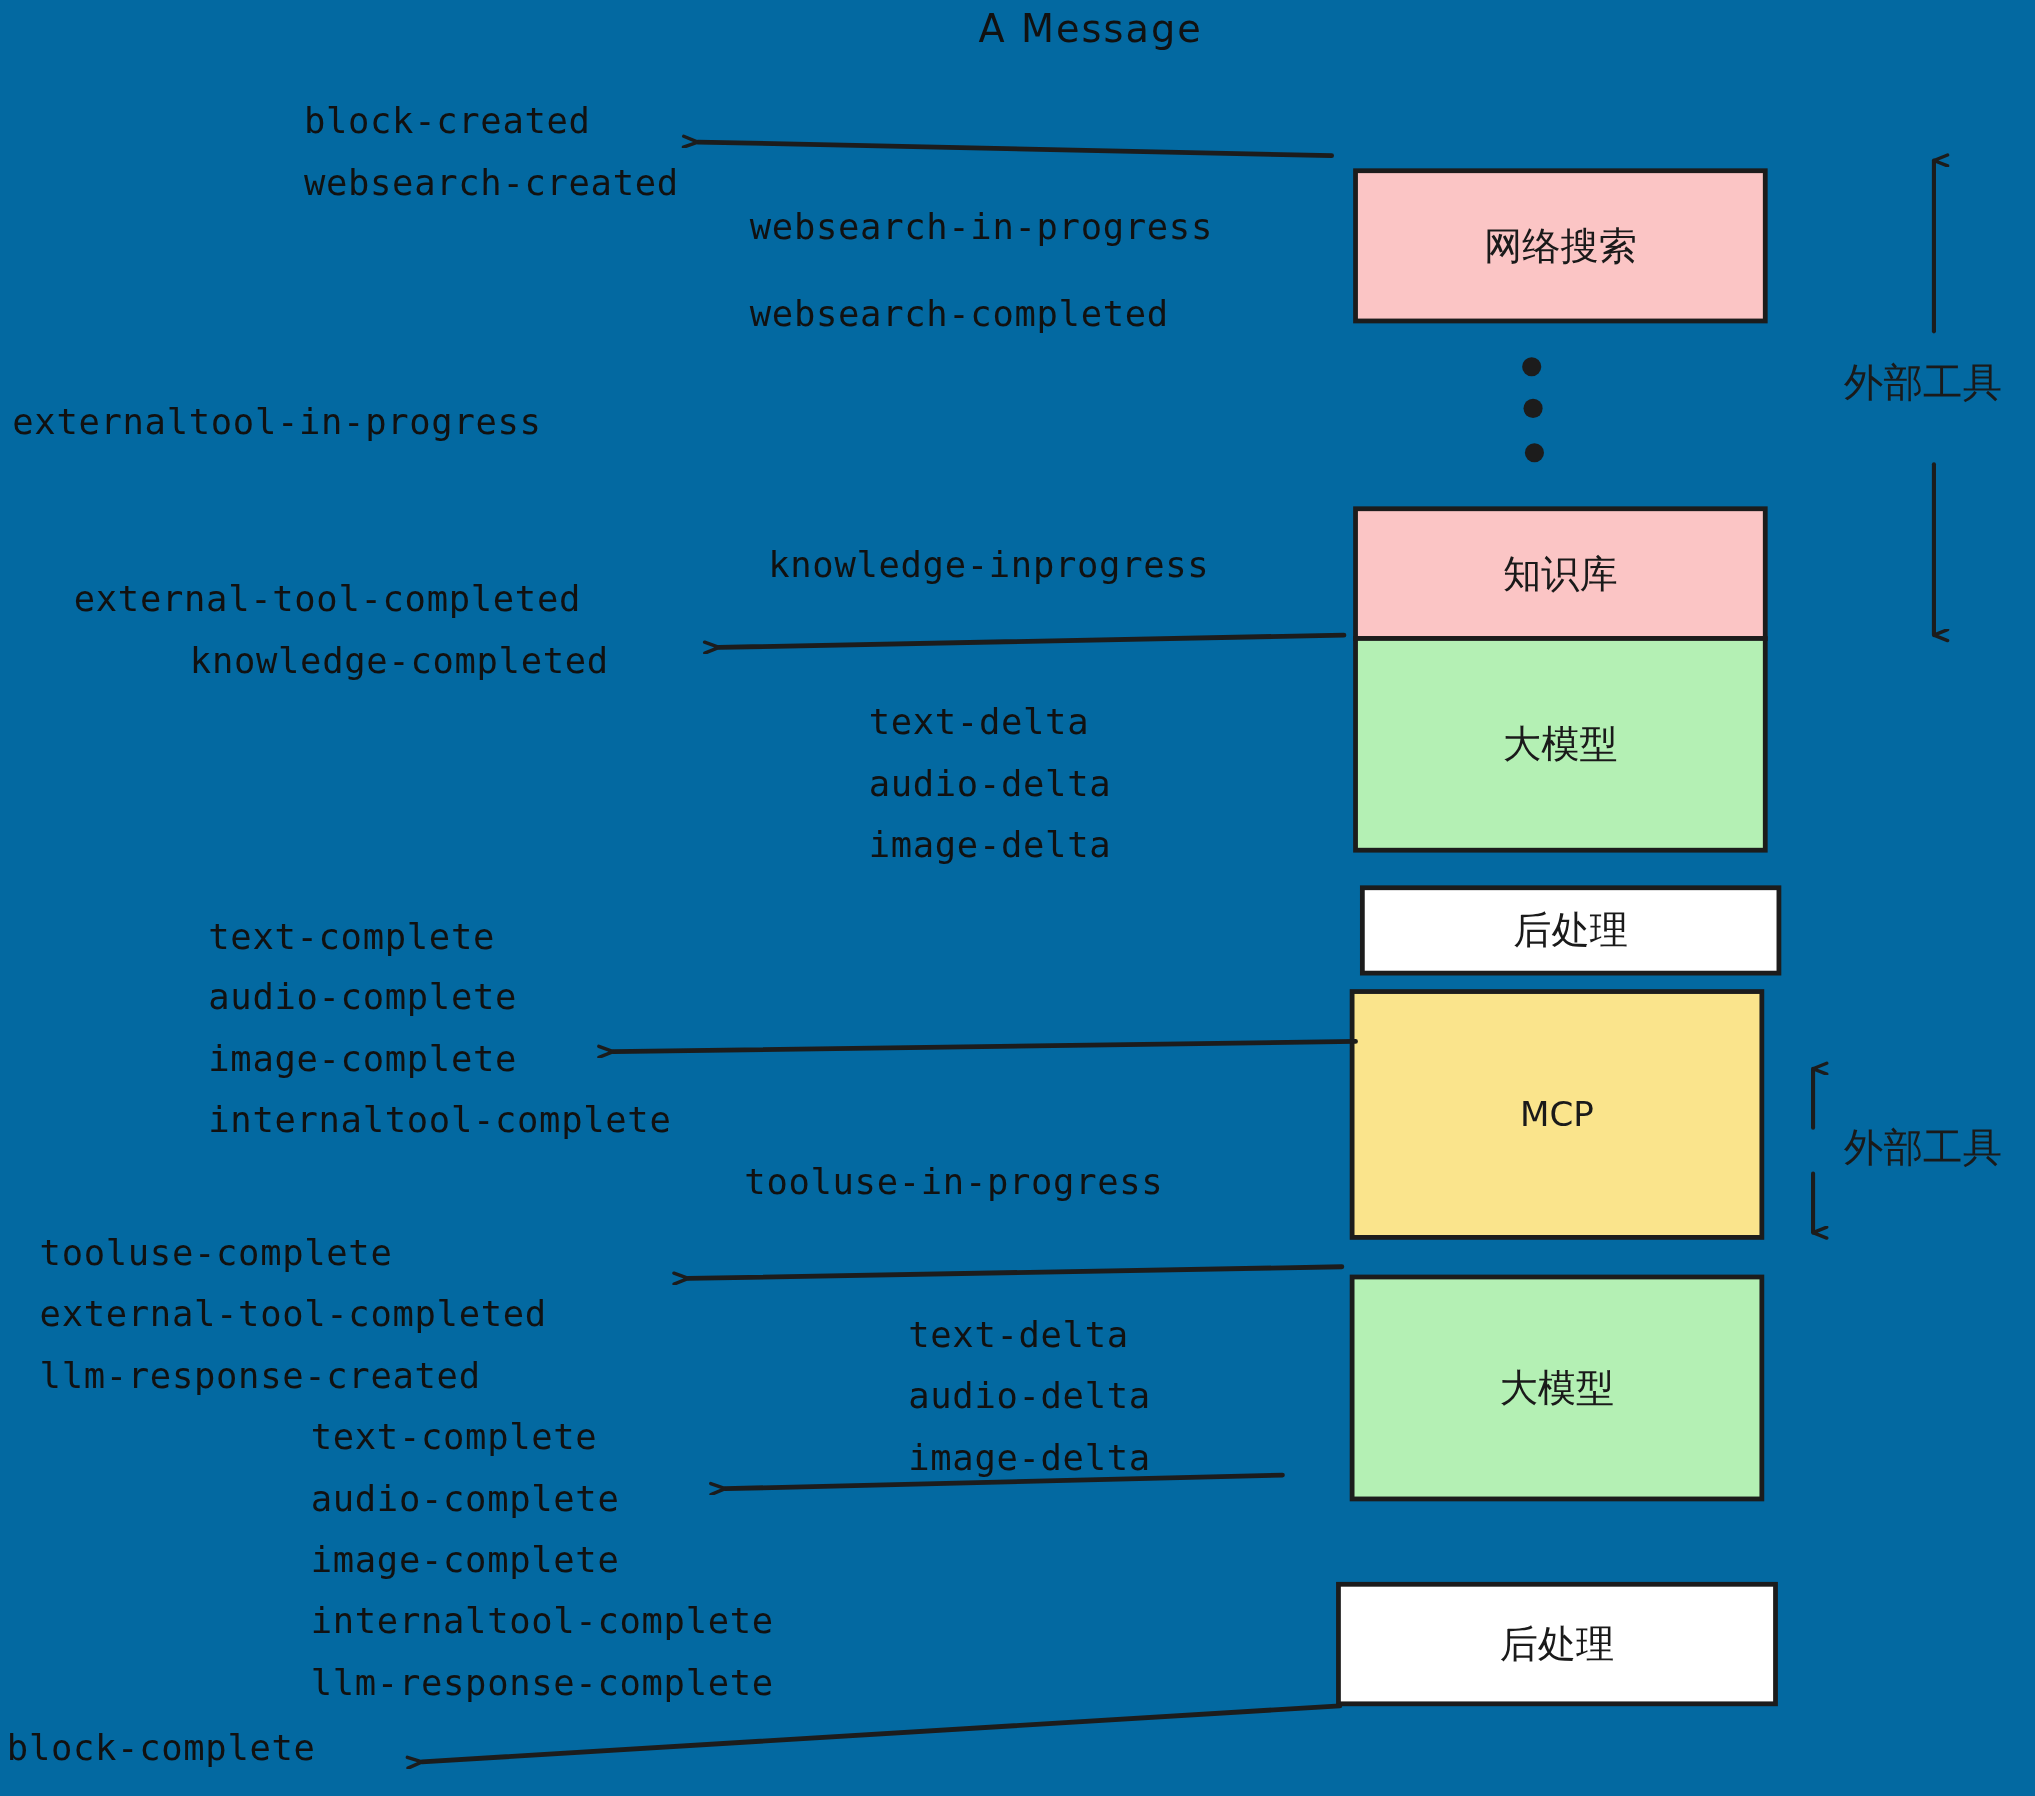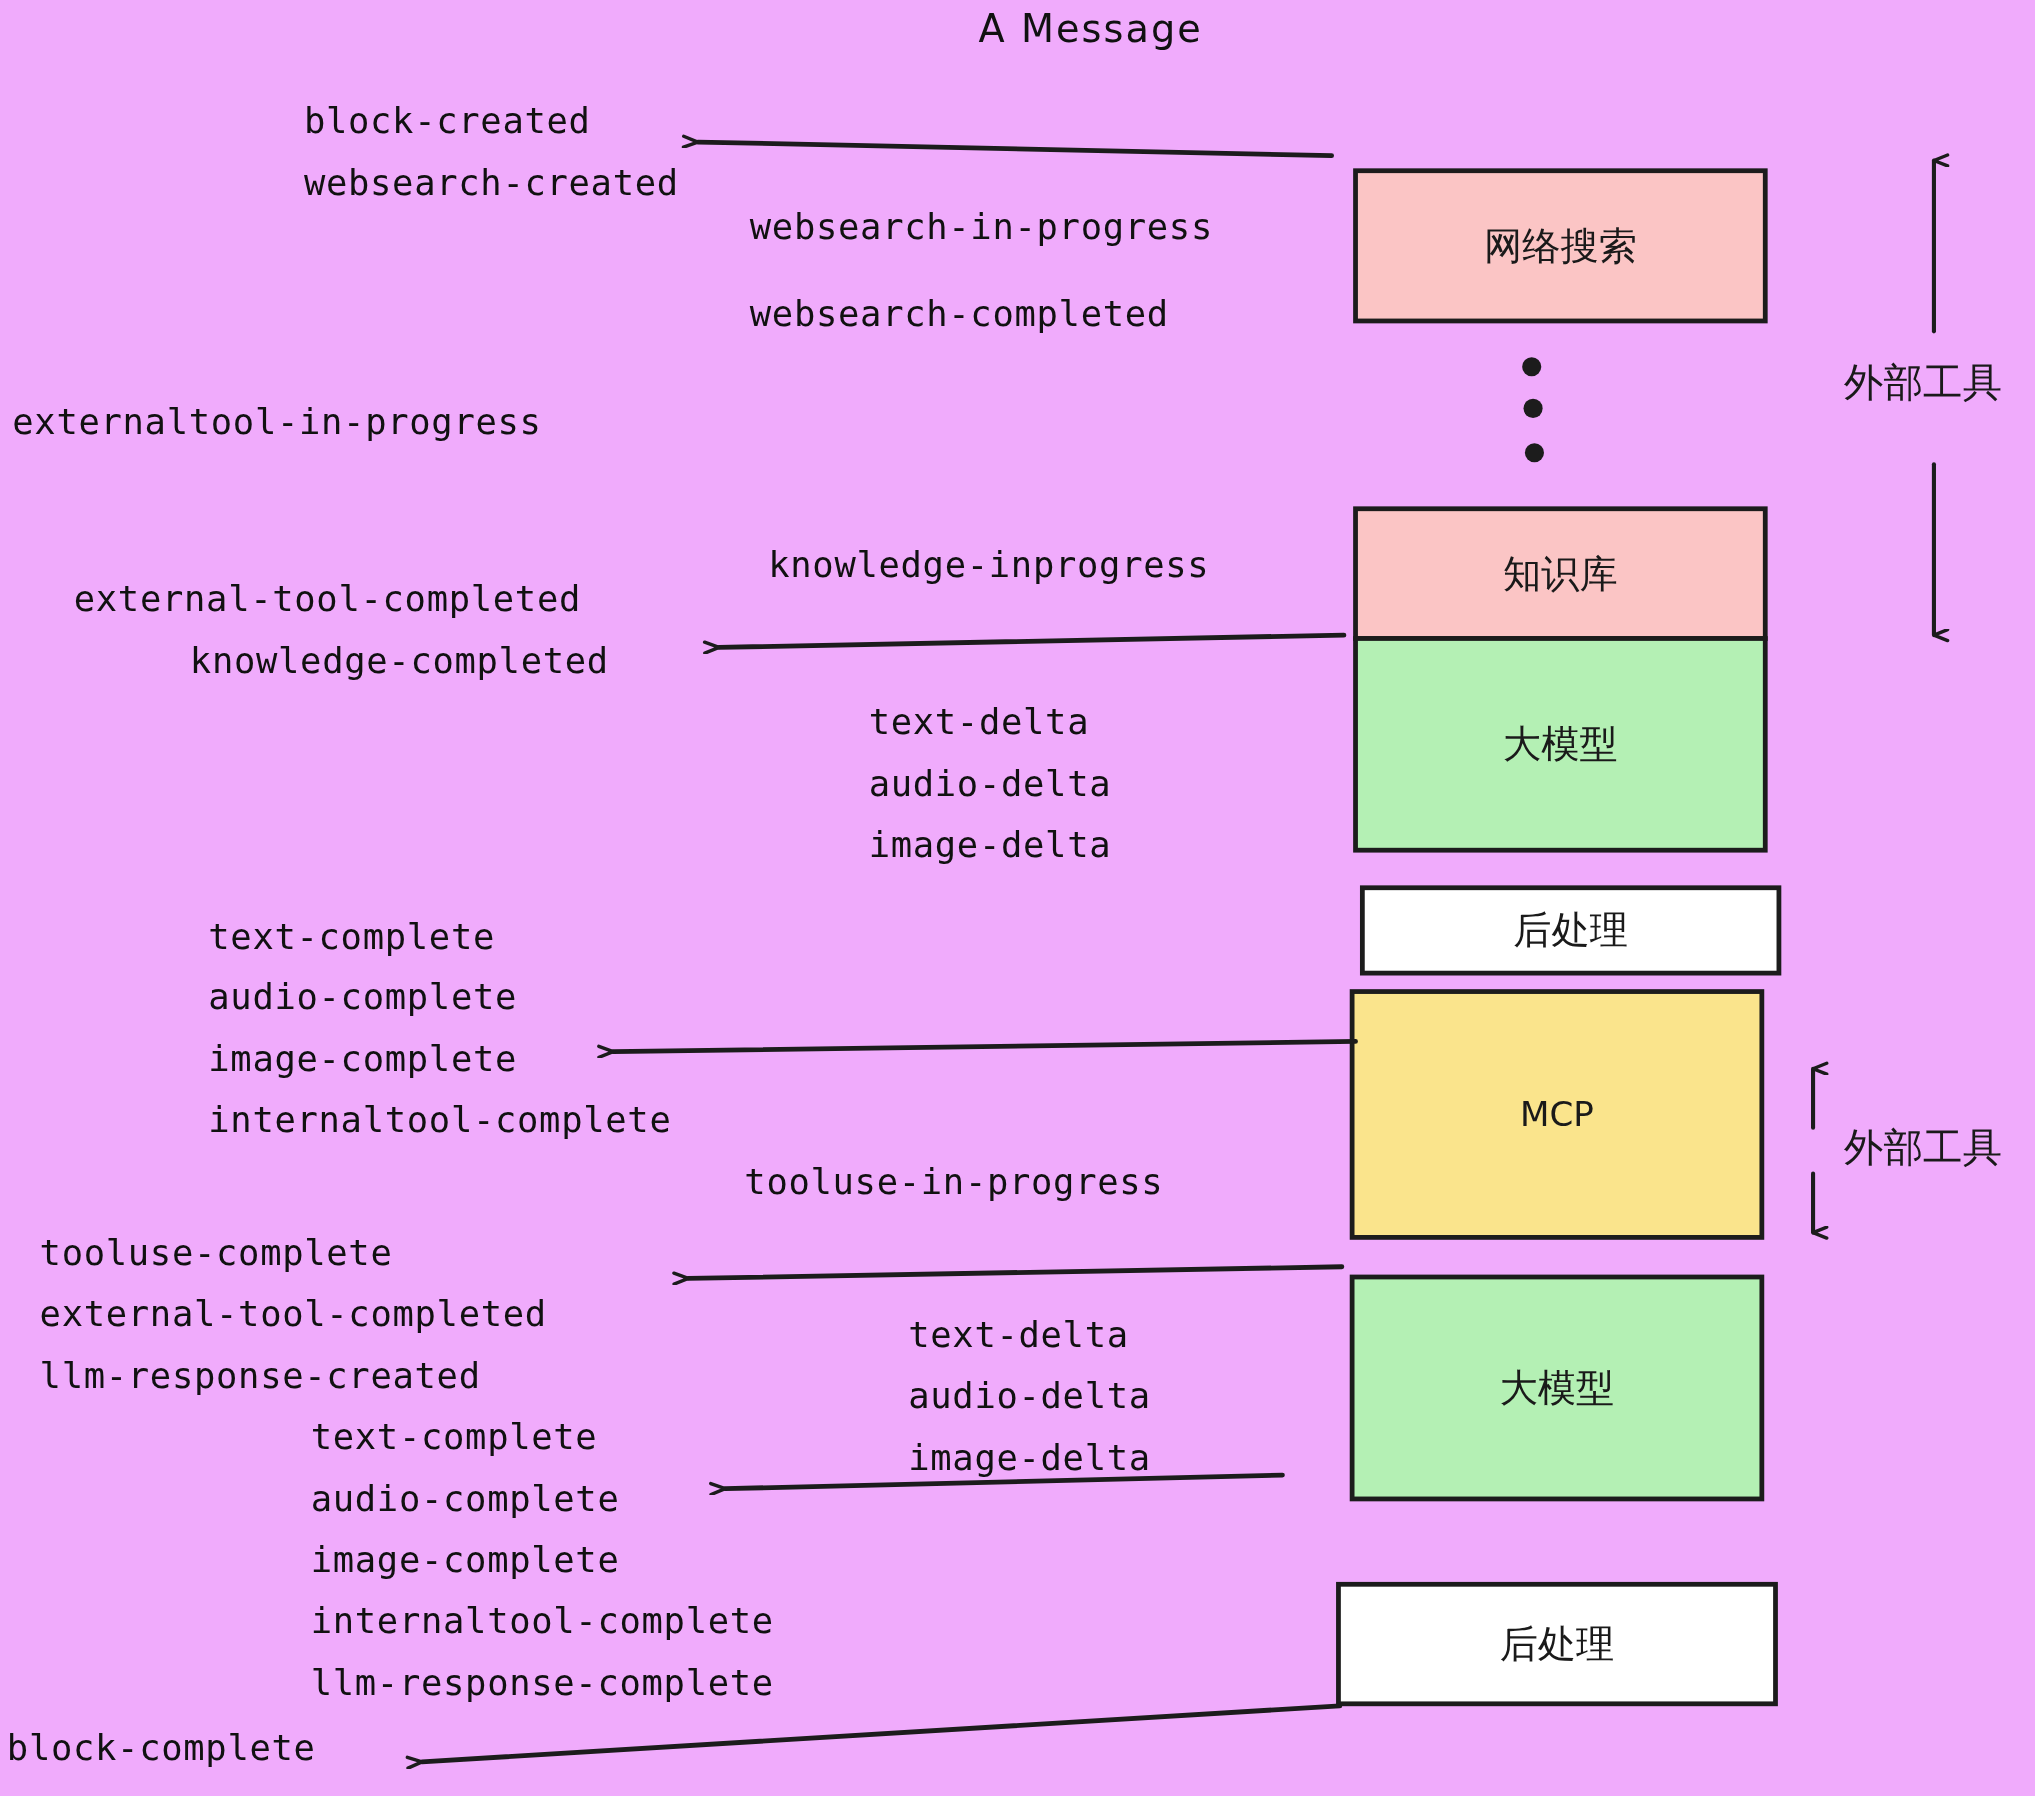--- a/index.html
+++ b/index.html
@@ -7,21 +7,21 @@
     padding: 0;
     background: #ffffff;
   }
   body {
     font-family: "DejaVu Sans", sans-serif;
   }
   #canvas {
     position: relative;
     width: 2035px;
     height: 1796px;
-    background: #f0abfc;
+    background: #0369a1;
     overflow: hidden;
   }
   svg#diagram {
     position: absolute;
     top: 0;
     left: 0;
     width: 2035px;
     height: 1796px;
   }
   .evt {

